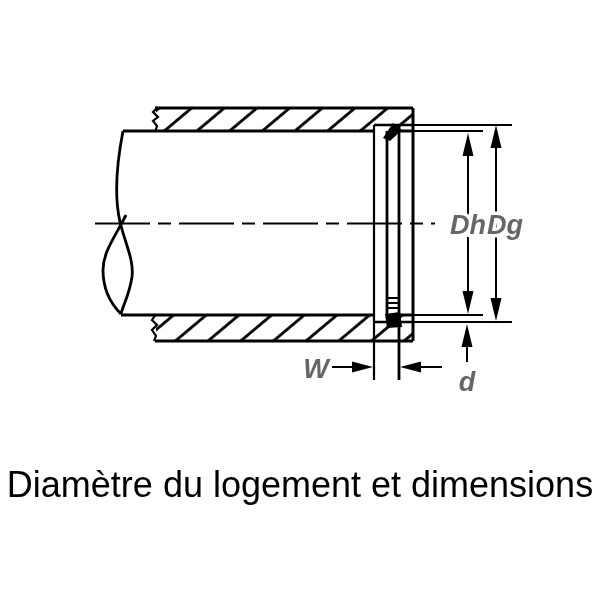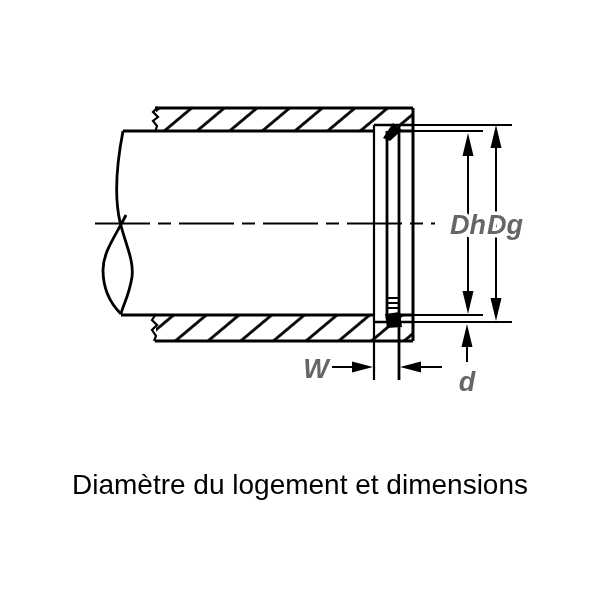--- a/index.html
+++ b/index.html
@@ -16,21 +16,21 @@
     font-size:27px;
     paint-order:stroke;
     stroke:#ffffff;
     stroke-width:7px;
     stroke-linejoin:round;
   }
   .caption{
     position:absolute;
     left:0;top:466px;width:600px;
     text-align:center;
-    font-size:28px;
+    font-size:36px;
     line-height:37px;
     color:#000000;
   }
 </style>
 </head>
 <body>
 
 <div class="stage">
 <svg width="600" height="600" viewBox="0 0 600 600">
   <defs>

